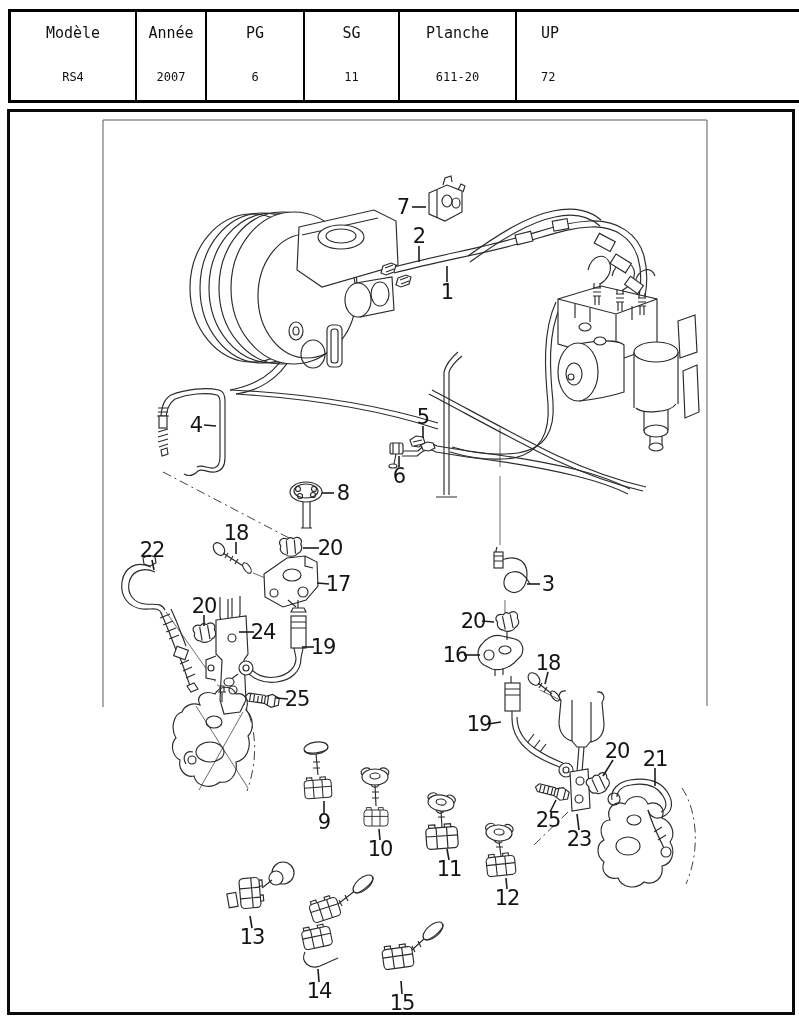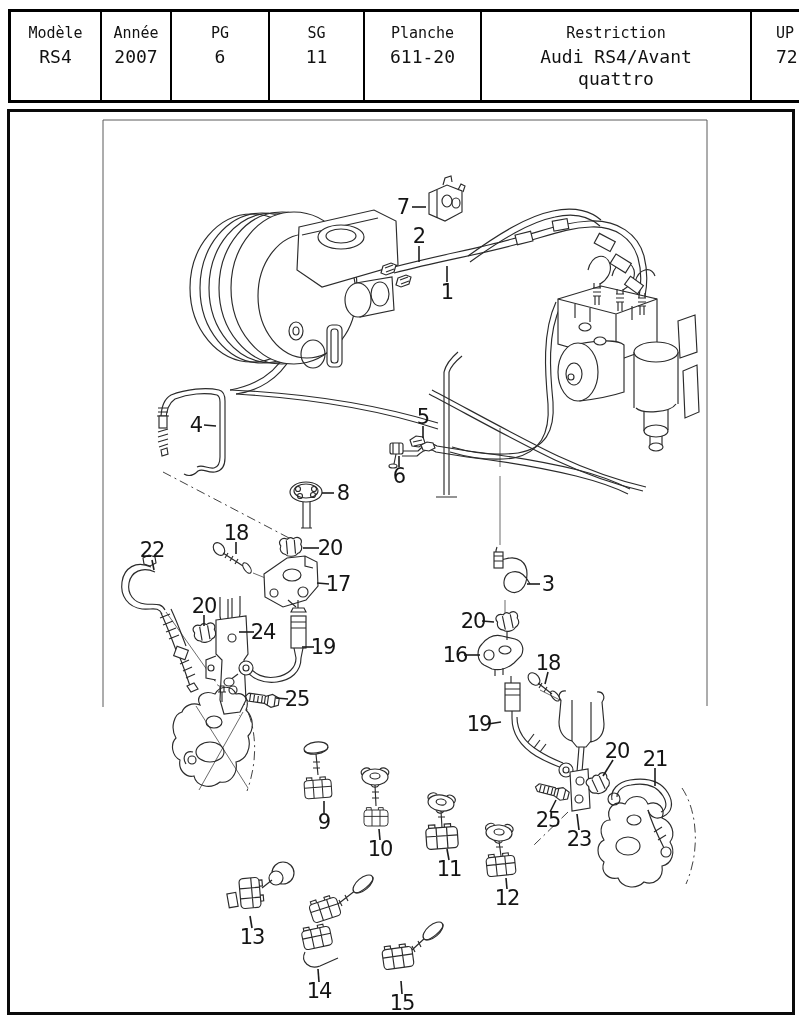--- a/index.html
+++ b/index.html
@@ -15,22 +15,22 @@
   .hcell{
     border-right:2px solid #000;box-sizing:border-box;
     text-align:center;overflow:visible;flex:0 0 auto;
   }
   .hcell:last-child{border-right:none;flex:1 1 auto;text-align:left;}
   .hlabel{
     margin-top:12px;font-family:"DejaVu Sans Mono",monospace;
     font-size:15px;line-height:18px;white-space:pre;
   }
   .hvalue{
-    margin-top:4px;font-family:"DejaVu Sans Mono",monospace;
-    font-size:18px;line-height:22px;position:relative;z-index:3;
+    margin-top:24px;font-family:"DejaVu Sans Mono",monospace;
+    font-size:12px;line-height:22px;position:relative;z-index:3;
   }
   .hcell.restriction .hvalue{max-width:185px;margin-left:auto;margin-right:auto;}
   .hcell.upcol{padding-left:24px;}
   
   .outer-frame{
     position:absolute;left:7px;top:109px;width:782px;height:900px;
     border:3px solid #0a0a0a;background:#fff;
   }
   svg.draw{position:absolute;left:0;top:0;z-index:2;}
   #callout-layer{position:absolute;left:0;top:0;width:799px;height:1030px;z-index:5;pointer-events:none;}
@@ -44,43 +44,39 @@
   .ln{stroke:#2b2b2b;stroke-width:1.15;fill:none;}
   .lnf{stroke:#2b2b2b;stroke-width:1.15;fill:#fff;}
   .thin{stroke:#2b2b2b;stroke-width:0.7;fill:none;}
   .dashd{stroke:#2b2b2b;stroke-width:0.9;fill:none;stroke-dasharray:9 4 2 4;}
   .frame-thin{stroke:#5a5a5a;stroke-width:1;fill:none;}
 </style>
 </head>
 <body>
 
 <div class="htable">
-  <div class="hcell" style="width:91px">
+  <div class="hcell" style="width:126px">
     <div class="hlabel">Modèle</div>
     <div class="hvalue">RS4</div>
   </div>
   <div class="hcell" style="width:70px">
     <div class="hlabel">Année</div>
     <div class="hvalue">2007</div>
   </div>
   <div class="hcell" style="width:98px">
     <div class="hlabel">PG</div>
     <div class="hvalue">6</div>
   </div>
   <div class="hcell" style="width:95px">
     <div class="hlabel">SG</div>
     <div class="hvalue">11</div>
   </div>
   <div class="hcell" style="width:117px">
     <div class="hlabel">Planche</div>
     <div class="hvalue">611-20</div>
-  </div>
-  <div class="hcell restriction" style="width:270px">
-    <div class="hlabel">Restriction</div>
-    <div class="hvalue">Audi RS4/Avant quattro</div>
   </div>
   <div class="hcell upcol">
     <div class="hlabel">UP</div>
     <div class="hvalue">72</div>
   </div>
 </div>
 
 <div class="outer-frame"></div>
 
 <svg class="draw" width="799" height="1030" viewBox="0 0 799 1030">

